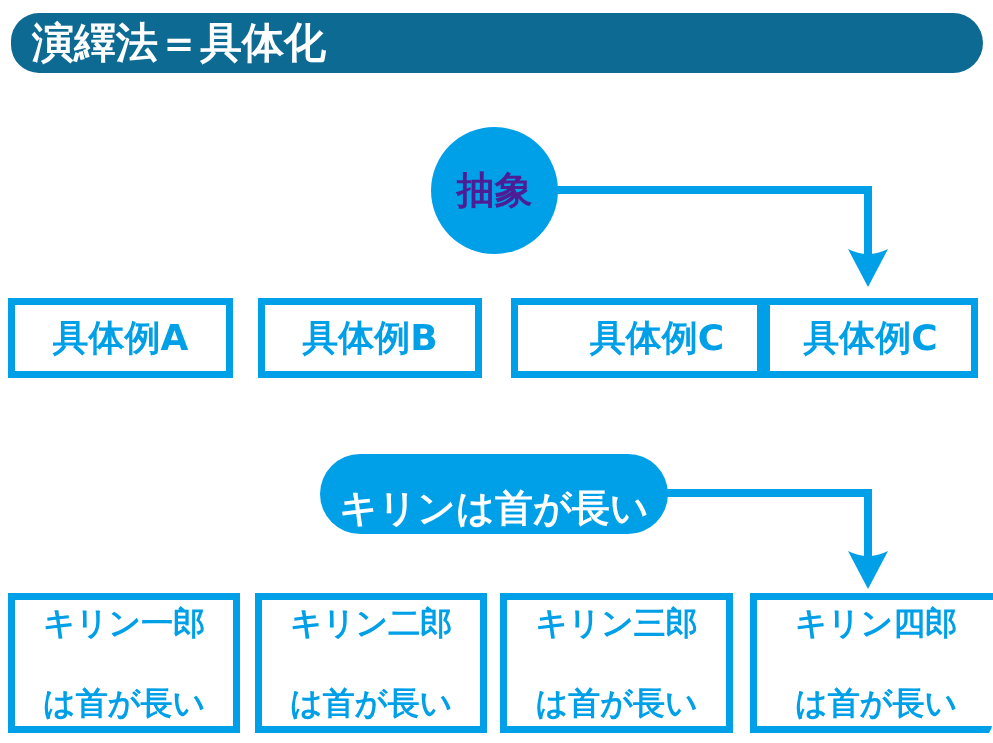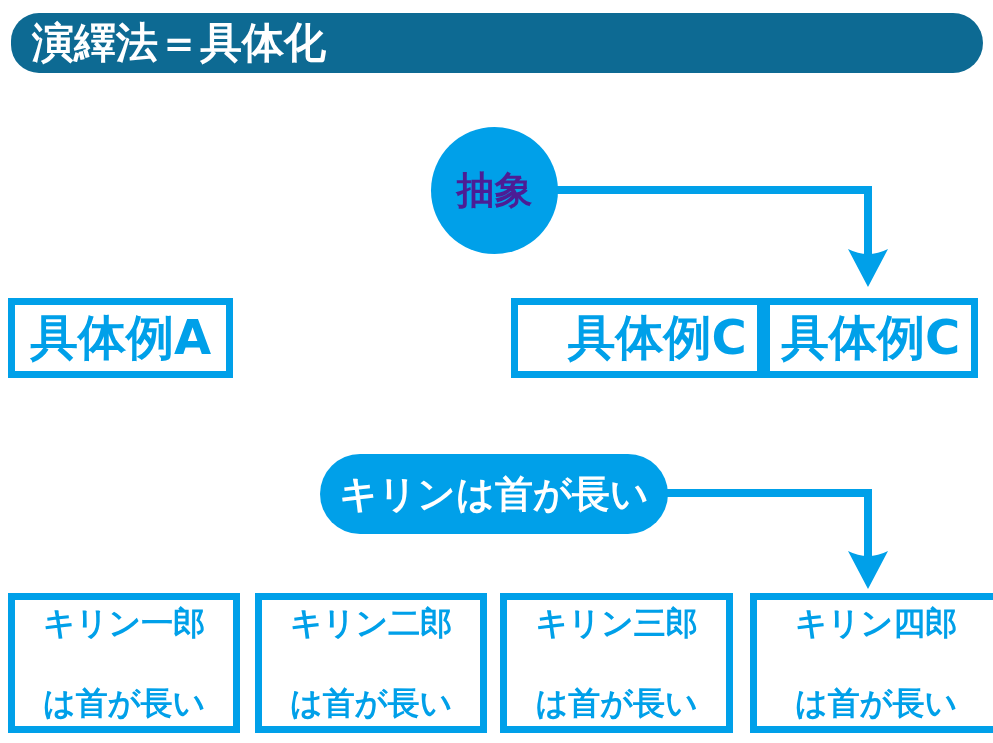--- a/index.html
+++ b/index.html
@@ -9,20 +9,21 @@
     --note-text:#1a1a1a;
   }
   html,body{margin:0;padding:0;background:#ffffff;}
   .canvas{
     position:relative;
     width:993px;height:743px;
     background:#ffffff;
     overflow:hidden;
     font-family:"DejaVu Sans","Liberation Sans",sans-serif;
     font-weight:bold;
+    border-radius:23px;
   }
   
   .header-bar{
     position:absolute;left:11px;top:13px;
     width:972px;height:60px;
     background:var(--header-bg);
     border-radius:28px 30px 30px 28px;
     color:#ffffff;
     font-size:42px;
     line-height:59px;
@@ -51,37 +52,37 @@
     display:flex;align-items:center;justify-content:center;
     font-size:38px;
   }
   
   .giraffe-pill{
     position:absolute;left:320px;top:454px;
     width:348px;height:80px;
     border-radius:40px;
     background:var(--accent);
     color:#ffffff;
-    display:flex;align-items:center;justify-content:center;
+    display:flex;align-items:flex-end;justify-content:center;
     font-size:38px;
     white-space:nowrap;
   }
   
   .ex-box{
     position:absolute;
     background:#ffffff;
     border:7px solid var(--accent);
     color:var(--accent);
     box-sizing:border-box;
     display:flex;flex-direction:column;
     align-items:center;justify-content:center;
     text-align:center;
     white-space:nowrap;
   }
-  .row1{top:298px;height:80px;font-size:48px;}
+  .row1{top:298px;height:80px;font-size:36px;}
   .row2{top:593px;height:140px;font-size:32px;line-height:1.45;justify-content:space-between;}
   .b-a{left:8px;width:225px;}
   .b-b{left:258px;width:224px;}
   .b-c{left:511px;width:253px;padding-left:39px;}
   .b-d{left:763px;width:215px;}
   .g-1{left:8px;width:232px;}
   .g-2{left:255px;width:232px;}
   .g-3{left:500px;width:233px;}
   .g-4{left:750px;width:252px;}
   .arrow-layer{
@@ -108,20 +109,23 @@
   <div class="header-bar">演繹法＝具体化</div>
 
 
   <div class="abstract-circle">
     <span>抽象</span>
   </div>
 
   <div class="ex-box row1 b-a">
     <span>具体例A</span>
   </div>
+  <div class="ex-box row1 b-b">
+    <span>具体例B</span>
+  </div>
   <div class="ex-box row1 b-c">
     <span>具体例C</span>
   </div>
   <div class="ex-box row1 b-d">
     <span>具体例C</span>
   </div>
 
   <div class="giraffe-pill">
     <span>キリンは首が長い</span>
   </div>

